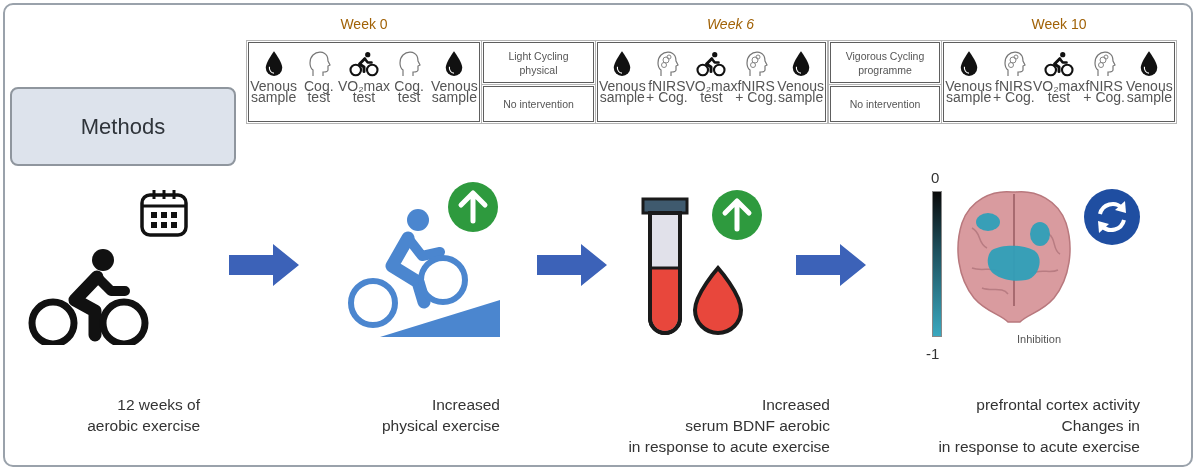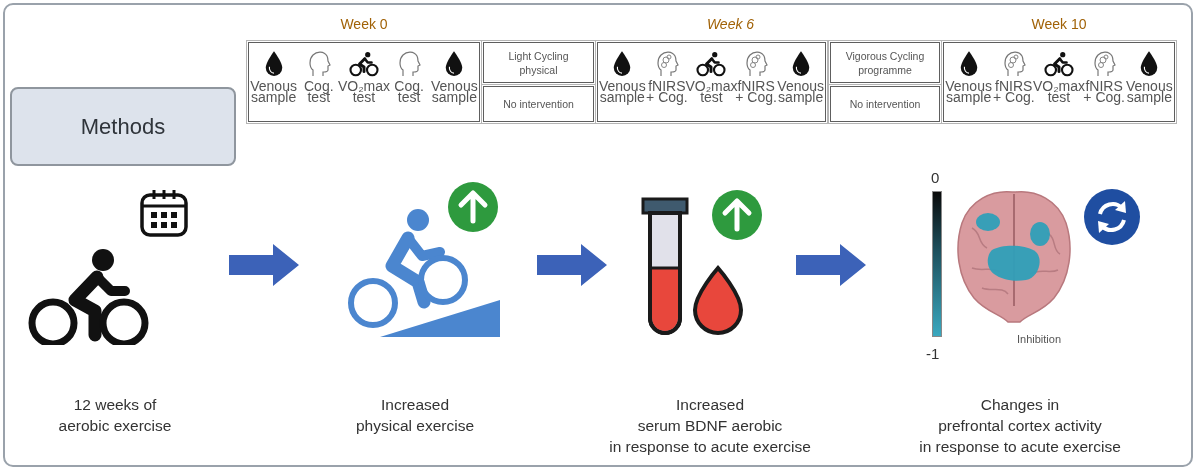--- a/index.html
+++ b/index.html
@@ -11,21 +11,21 @@
              background: #dde3ec; border: 2px solid #8f969e; border-radius: 8px;
              display: flex; align-items: center; justify-content: center; font-size: 22px; color: #2f343a; margin-top: 44px; }
   .week-title { position: absolute; top: 16px; font-size: 14px; color: #a16207; text-align: center; }
   .box { position: absolute; box-sizing: border-box; border: 1.5px solid #5e5e5e; outline: 1px solid #b5b5b5; outline-offset: 1px; background: #fff; }
   .tests { display: flex; justify-content: space-around; align-items: flex-start; height: 100%; padding: 4px 2px 0 2px; box-sizing: border-box; }
   .test { display: flex; flex-direction: column; align-items: center; width: 42px; }
   .test .ic { width: 30px; height: 34px; display: flex; align-items: center; justify-content: center; }
   .test .lbl { font-size: 14px; line-height: 11px; text-align: center; color: #555; white-space: nowrap; }
   .prog { display: flex; align-items: center; justify-content: center; text-align: center; font-size: 10.5px; line-height: 14px; color: #555; }
   .arrow { position: absolute; }
-  .caption { position: absolute; text-align: center; font-size: 15.5px; line-height: 21px; color: #333; white-space: nowrap; }
+  .caption { position: absolute; text-align: right; font-size: 15.5px; line-height: 21px; color: #333; white-space: nowrap; }
   .cb-label { position: absolute; font-size: 15px; color: #333; }
   .small-label { position: absolute; font-size: 11px; color: #555; }
 </style>
 </head>
 <body>
 
 <div class="frame"></div>
 
 <div class="methods">
   <span>Methods</span>
@@ -312,16 +312,16 @@
 <div class="caption" style="left:330px;width:170px;top:394px;">
   <div>Increased</div>
   <div>physical exercise</div>
 </div>
 <div class="caption" style="left:590px;width:240px;top:394px;">
   <div>Increased</div>
   <div>serum BDNF aerobic</div>
   <div>in response to acute exercise</div>
 </div>
 <div class="caption" style="left:900px;width:240px;top:394px;">
+  <div>prefrontal cortex activity</div>
   <div>Changes in</div>
-  <div>prefrontal cortex activity</div>
   <div>in response to acute exercise</div>
 </div>
 
 </body></html>

